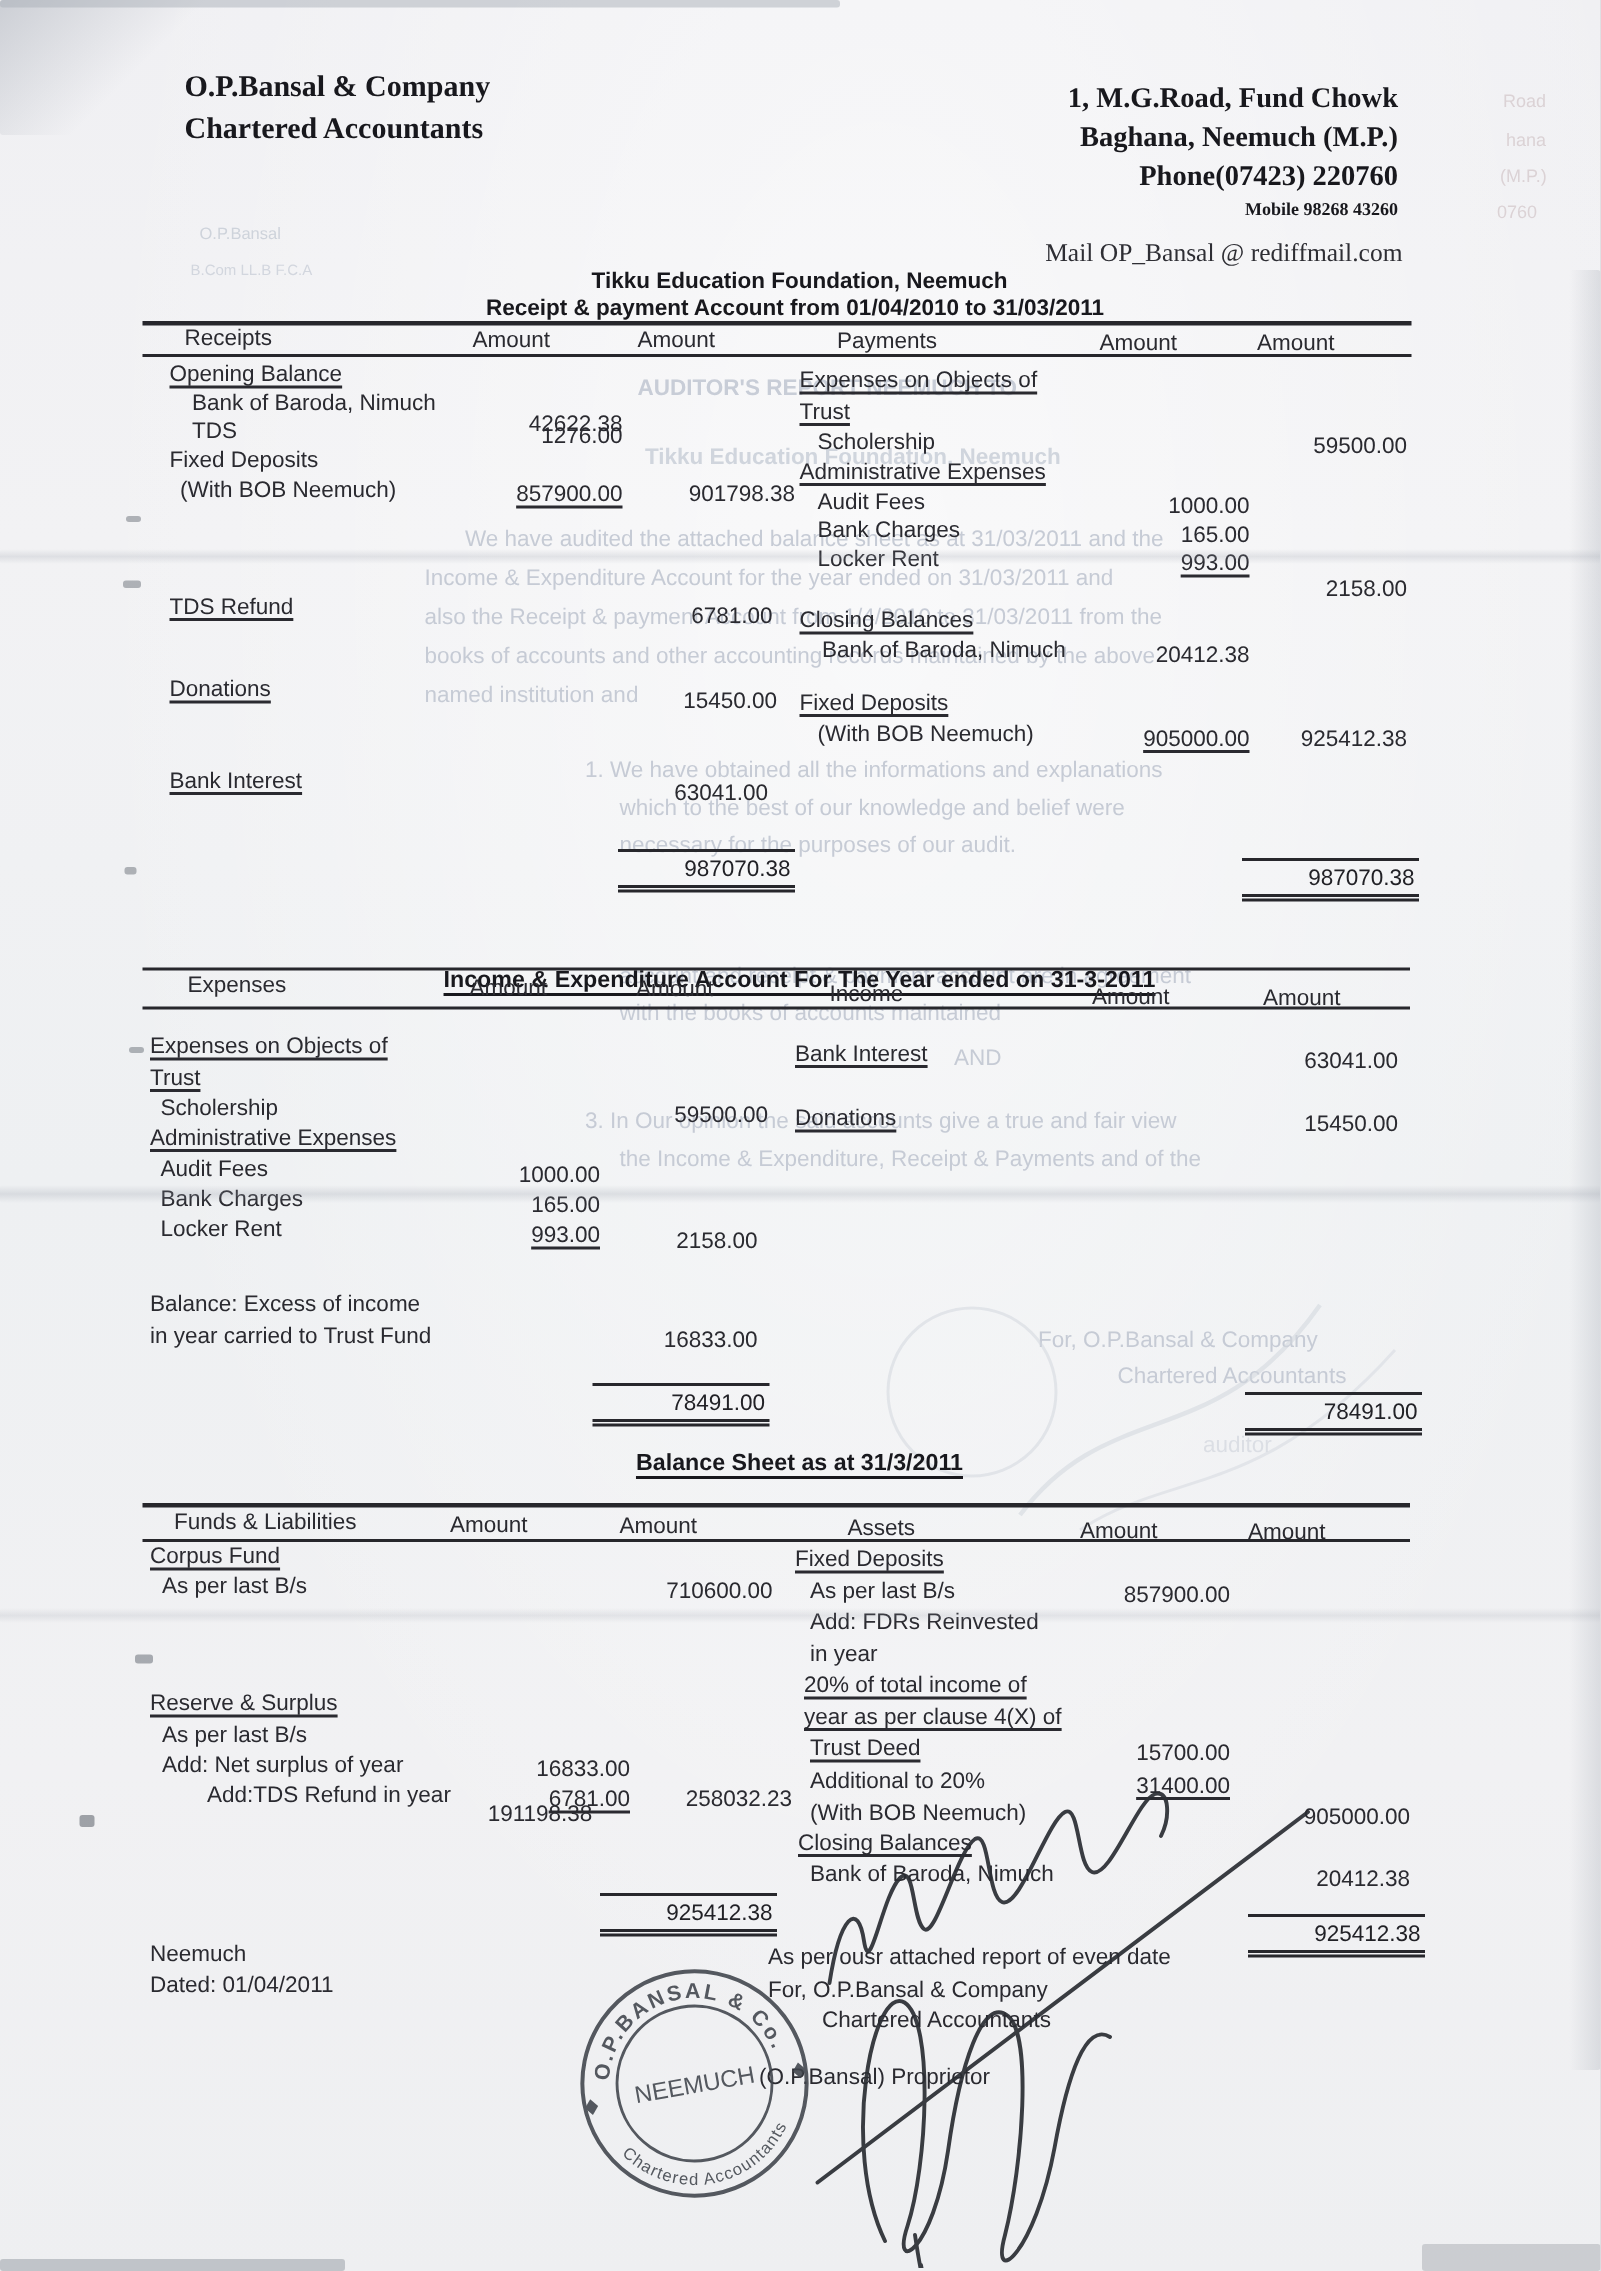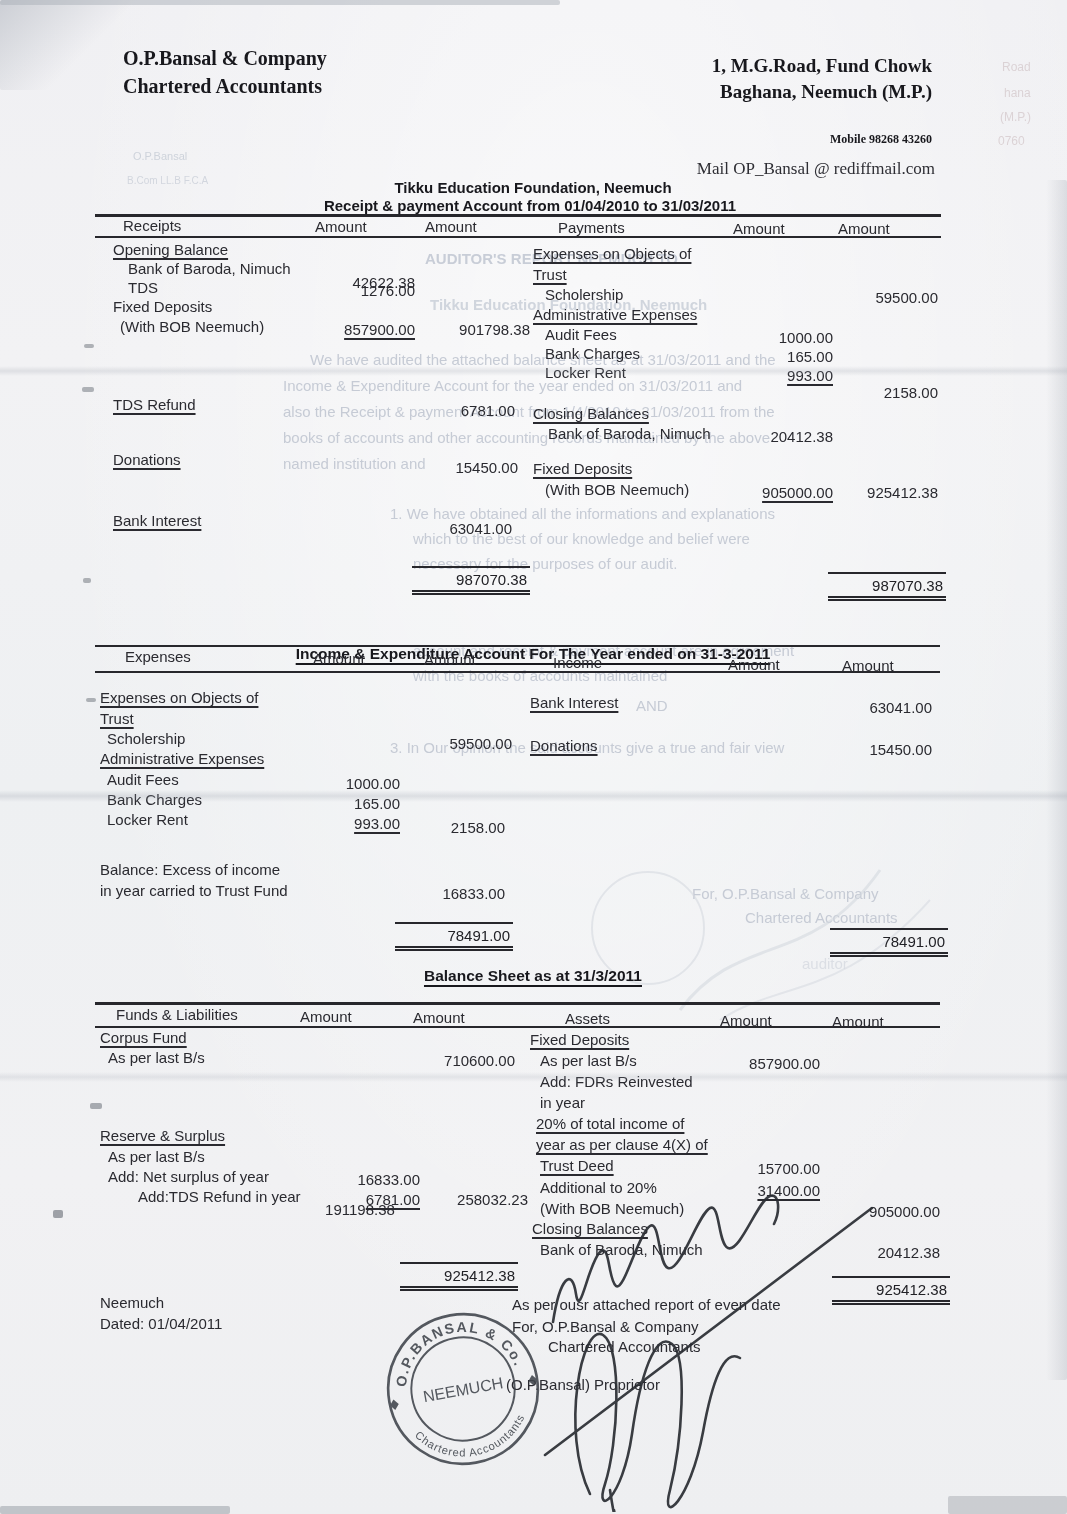--- a/index.html
+++ b/index.html
@@ -42,34 +42,36 @@
   <div class="g" style="left:283px;top:403px;">also the Receipt &amp; payment Account from 1/4/2010 to 31/03/2011 from the</div>
   <div class="g" style="left:283px;top:429px;">books of accounts and other accounting records maintained by the above</div>
   <div class="g" style="left:283px;top:455px;">named institution and</div>
   <div class="g" style="left:390px;top:505px;">1. We have obtained all the informations and explanations</div>
   <div class="g" style="left:413px;top:530px;">which to the best of our knowledge and belief were</div>
   <div class="g" style="left:413px;top:555px;">necessary for the purposes of our audit.</div>
   <div class="g" style="left:413px;top:642px;">account and receipt &amp; payment account are in agreement</div>
   <div class="g" style="left:413px;top:667px;">with the books of accounts maintained</div>
   <div class="g" style="left:636px;top:697px;">AND</div>
   <div class="g" style="left:390px;top:739px;">3. In Our opinion the said accounts give a true and fair view</div>
+  <div class="g" style="left:413px;top:764px;">the Income &amp; Expenditure, Receipt &amp; Payments and of the</div>
   <div class="g" style="left:692px;top:885px;">For, O.P.Bansal &amp; Company</div>
   <div class="g" style="left:745px;top:909px;">Chartered Accountants</div>
   <div class="g" style="left:802px;top:955px;opacity:.5;">auditor</div>
 
   <svg style="position:absolute;left:580px;top:840px;opacity:.55;" width="380" height="200">
     <circle cx="68" cy="88" r="56" fill="none" stroke="#d4d8df" stroke-width="2"></circle>
     <path d="M 100 170 C 160 90 230 130 300 30" fill="none" stroke="#d2d7de" stroke-width="3"></path>
     <path d="M 140 180 C 200 140 260 160 350 60" fill="none" stroke="#d6dae1" stroke-width="2"></path>
   </svg>
 
   <div class="t b serif" style="left:123px;top:46px;font-size:20px;">O.P.Bansal &amp; Company</div>
   <div class="t b serif" style="left:123px;top:74px;font-size:20px;">Chartered Accountants</div>
   <div class="t b serif rt" style="left:612px;top:54px;width:320px;font-size:19px;">1, M.G.Road, Fund Chowk</div>
   <div class="t b serif rt" style="left:612px;top:80px;width:320px;font-size:19px;">Baghana, Neemuch (M.P.)</div>
+  <div class="t b serif rt" style="left:612px;top:106px;width:320px;font-size:19px;">Phone(07423) 220760</div>
   <div class="t b serif rt" style="left:612px;top:132px;width:320px;font-size:12px;">Mobile 98268 43260</div>
   <div class="t serif rt" style="left:595px;top:158px;width:340px;font-size:17px;color:#2e2e34;">Mail  OP_Bansal @ rediffmail.com</div>
 
   <div class="t b ctr" style="left:333px;top:179px;width:400px;">Tikku Education Foundation, Neemuch</div>
   <div class="t b ctr u2" style="left:305px;top:197px;width:450px;">Receipt &amp; payment Account from 01/04/2010 to 31/03/2011</div>
 
   <div class="rule" style="left:95px;top:214px;width:846px;height:3px;"></div>
   <div class="rule" style="left:95px;top:236px;width:846px;height:2px;"></div>
 
   <div class="t" style="left:123px;top:217px;">Receipts</div>

